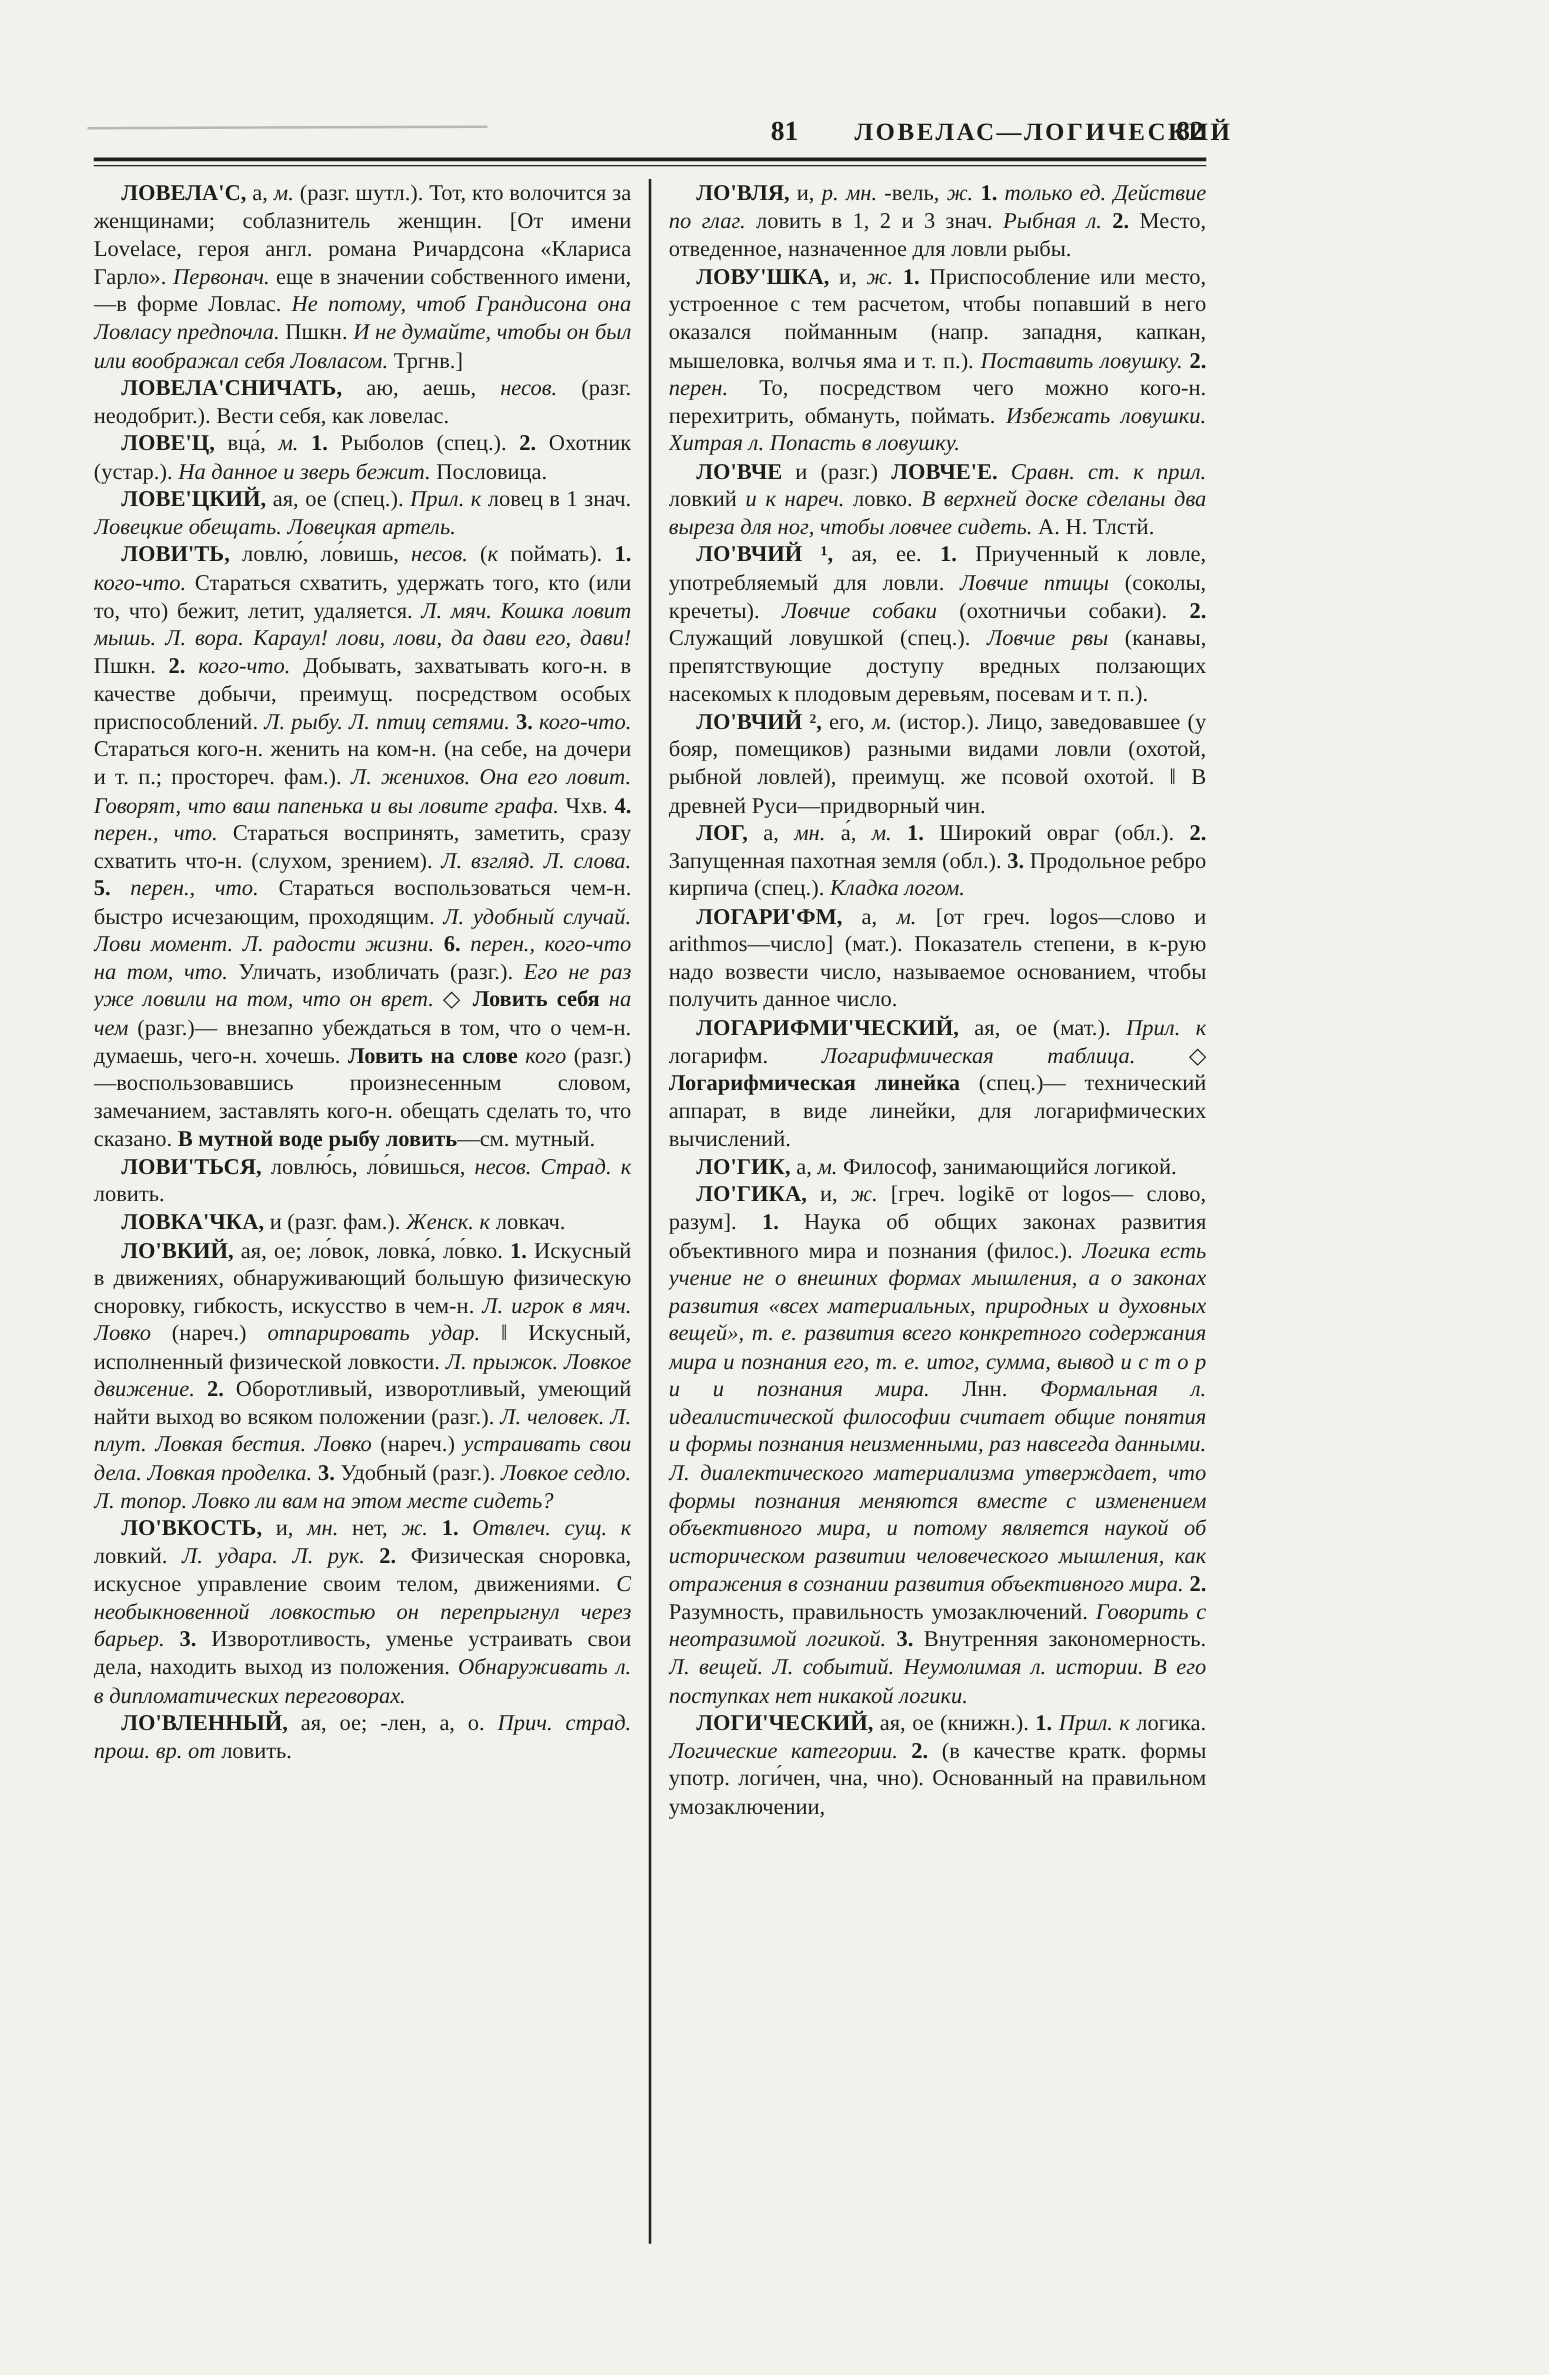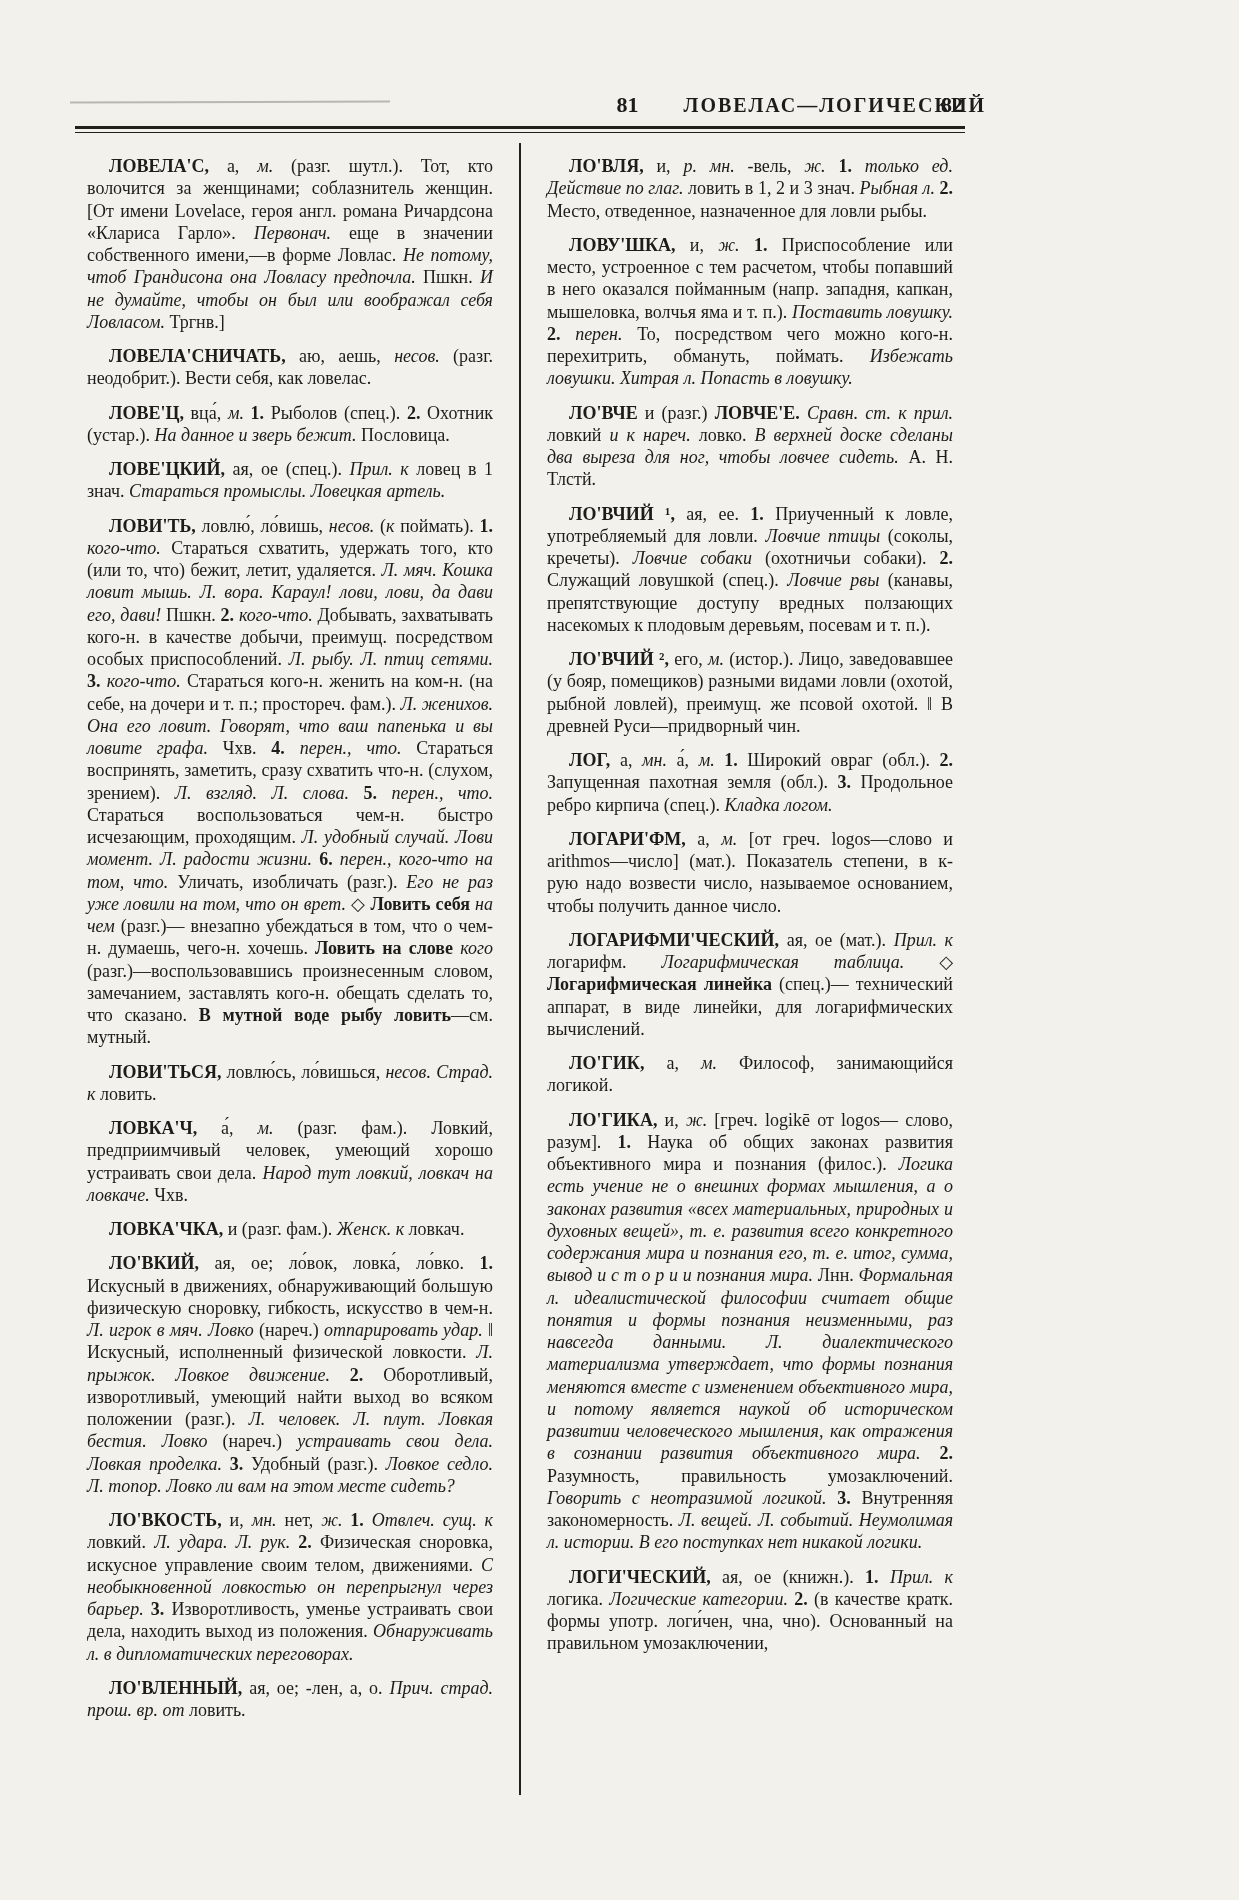--- a/index.html
+++ b/index.html
@@ -35,21 +35,21 @@
   }
   .col{
     width:430px;height:100%;overflow:hidden;
     font-size:18px;line-height:22.25px;
     text-align:justify;
   }
   .col-gap{
     width:30px;display:flex;justify-content:center;flex-shrink:0;
   }
   .divider{width:2px;height:1652px;background:#23221f;}
-  p.entry{margin:12px;text-indent:22px;}
+  p.entry{margin:0;text-indent:22px;}
   .b{font-weight:bold;}
   .i{font-style:italic;}
   .n{}
 </style>
 </head>
 <body>
 
 <div class="page">
   <div class="scan-artifact"></div>
 
@@ -59,24 +59,23 @@
     <span class="pagenum">82</span>
   </div>
 
   <div class="rule"></div>
 
   <div class="columns">
     <div class="col">
         <p class="entry"><span class="b">ЛОВЕЛА'С,</span><span class="n"> а, </span><span class="i">м.</span><span class="n"> (разг. шутл.). Тот, кто волочится за женщинами; соблазнитель женщин. [От имени Lovelace, героя англ. романа Ричардсона «Клариса Гарло». </span><span class="i">Первонач.</span><span class="n"> еще в значении собственного имени,—в форме Ловлас. </span><span class="i">Не потому, чтоб Грандисона она Ловласу предпочла.</span><span class="n"> Пшкн. </span><span class="i">И не думайте, чтобы он был или воображал себя Ловласом.</span><span class="n"> Тргнв.]</span></p>
         <p class="entry"><span class="b">ЛОВЕЛА'СНИЧАТЬ,</span><span class="n"> аю, аешь, </span><span class="i">несов.</span><span class="n"> (разг. неодобрит.). Вести себя, как ловелас.</span></p>
         <p class="entry"><span class="b">ЛОВЕ'Ц,</span><span class="n"> вца́, </span><span class="i">м.</span><span class="n"> </span><span class="b">1.</span><span class="n"> Рыболов (спец.). </span><span class="b">2.</span><span class="n"> Охотник (устар.). </span><span class="i">На данное и зверь бежит.</span><span class="n"> Пословица.</span></p>
-        <p class="entry"><span class="b">ЛОВЕ'ЦКИЙ,</span><span class="n"> ая, ое (спец.). </span><span class="i">Прил. к</span><span class="n"> ловец в 1 знач. </span><span class="i">Стараться промыслы. Ловецкая артель.</span></p>
+        <p class="entry"><span class="b">ЛОВЕ'ЦКИЙ,</span><span class="n"> ая, ое (спец.). </span><span class="i">Прил. к</span><span class="n"> ловец в 1 знач. </span><span class="i">Ловецкие обещать. Ловецкая артель.</span></p>
         <p class="entry"><span class="b">ЛОВИ'ТЬ,</span><span class="n"> ловлю́, ло́вишь, </span><span class="i">несов.</span><span class="n"> (</span><span class="i">к</span><span class="n"> поймать). </span><span class="b">1.</span><span class="i"> кого-что.</span><span class="n"> Стараться схватить, удержать того, кто (или то, что) бежит, летит, удаляется. </span><span class="i">Л. мяч. Кошка ловит мышь. Л. вора. Караул! лови, лови, да дави его, дави!</span><span class="n"> Пшкн. </span><span class="b">2.</span><span class="i"> кого-что.</span><span class="n"> Добывать, захватывать кого-н. в качестве добычи, преимущ. посредством особых приспособлений. </span><span class="i">Л. рыбу. Л. птиц сетями.</span><span class="n"> </span><span class="b">3.</span><span class="i"> кого-что.</span><span class="n"> Стараться кого-н. женить на ком-н. (на себе, на дочери и т. п.; простореч. фам.). </span><span class="i">Л. женихов. Она его ловит. Говорят, что ваш папенька и вы ловите графа.</span><span class="n"> Чхв. </span><span class="b">4.</span><span class="i"> перен., что.</span><span class="n"> Стараться воспринять, заметить, сразу схватить что-н. (слухом, зрением). </span><span class="i">Л. взгляд. Л. слова.</span><span class="n"> </span><span class="b">5.</span><span class="i"> перен., что.</span><span class="n"> Стараться воспользоваться чем-н. быстро исчезающим, проходящим. </span><span class="i">Л. удобный случай. Лови момент. Л. радости жизни.</span><span class="n"> </span><span class="b">6.</span><span class="i"> перен., кого-что на том, что.</span><span class="n"> Уличать, изобличать (разг.). </span><span class="i">Его не раз уже ловили на том, что он врет.</span><span class="n"> ◇ </span><span class="b">Ловить себя</span><span class="i"> на чем</span><span class="n"> (разг.)— внезапно убеждаться в том, что о чем-н. думаешь, чего-н. хочешь. </span><span class="b">Ловить на слове</span><span class="i"> кого</span><span class="n"> (разг.)—воспользовавшись произнесенным словом, замечанием, заставлять кого-н. обещать сделать то, что сказано. </span><span class="b">В мутной воде рыбу ловить</span><span class="n">—см. мутный.</span></p>
         <p class="entry"><span class="b">ЛОВИ'ТЬСЯ,</span><span class="n"> ловлю́сь, ло́вишься, </span><span class="i">несов. Страд. к</span><span class="n"> ловить.</span></p>
-        <p class="entry"><span class="b">ЛОВКА'Ч,</span><span class="n"> а́, </span><span class="i">м.</span><span class="n"> (разг. фам.). Ловкий, предприимчивый человек, умеющий хорошо устраивать свои дела. </span><span class="i">Народ тут ловкий, ловкач на ловкаче.</span><span class="n"> Чхв.</span></p>
         <p class="entry"><span class="b">ЛОВКА'ЧКА,</span><span class="n"> и (разг. фам.). </span><span class="i">Женск. к</span><span class="n"> ловкач.</span></p>
         <p class="entry"><span class="b">ЛО'ВКИЙ,</span><span class="n"> ая, ое; ло́вок, ловка́, ло́вко. </span><span class="b">1.</span><span class="n"> Искусный в движениях, обнаруживающий большую физическую сноровку, гибкость, искусство в чем-н. </span><span class="i">Л. игрок в мяч. Ловко</span><span class="n"> (нареч.) </span><span class="i">отпарировать удар.</span><span class="n"> ‖ Искусный, исполненный физической ловкости. </span><span class="i">Л. прыжок. Ловкое движение.</span><span class="n"> </span><span class="b">2.</span><span class="n"> Оборотливый, изворотливый, умеющий найти выход во всяком положении (разг.). </span><span class="i">Л. человек. Л. плут. Ловкая бестия. Ловко</span><span class="n"> (нареч.) </span><span class="i">устраивать свои дела. Ловкая проделка.</span><span class="n"> </span><span class="b">3.</span><span class="n"> Удобный (разг.). </span><span class="i">Ловкое седло. Л. топор. Ловко ли вам на этом месте сидеть?</span></p>
         <p class="entry"><span class="b">ЛО'ВКОСТЬ,</span><span class="n"> и, </span><span class="i">мн.</span><span class="n"> нет, </span><span class="i">ж.</span><span class="n"> </span><span class="b">1.</span><span class="n"> </span><span class="i">Отвлеч. сущ. к</span><span class="n"> ловкий. </span><span class="i">Л. удара. Л. рук.</span><span class="n"> </span><span class="b">2.</span><span class="n"> Физическая сноровка, искусное управление своим телом, движениями. </span><span class="i">С необыкновенной ловкостью он перепрыгнул через барьер.</span><span class="n"> </span><span class="b">3.</span><span class="n"> Изворотливость, уменье устраивать свои дела, находить выход из положения. </span><span class="i">Обнаруживать л. в дипломатических переговорах.</span></p>
         <p class="entry"><span class="b">ЛО'ВЛЕННЫЙ,</span><span class="n"> ая, ое; -лен, а, о. </span><span class="i">Прич. страд. прош. вр. от</span><span class="n"> ловить.</span></p>
       </div>
     <div class="col-gap">
       <div class="divider"></div>
     </div>
     <div class="col">
         <p class="entry"><span class="b">ЛО'ВЛЯ,</span><span class="n"> и, </span><span class="i">р. мн.</span><span class="n"> -вель, </span><span class="i">ж.</span><span class="n"> </span><span class="b">1.</span><span class="i"> только ед. Действие по глаг.</span><span class="n"> ловить в 1, 2 и 3 знач. </span><span class="i">Рыбная л.</span><span class="n"> </span><span class="b">2.</span><span class="n"> Место, отведенное, назначенное для ловли рыбы.</span></p>

